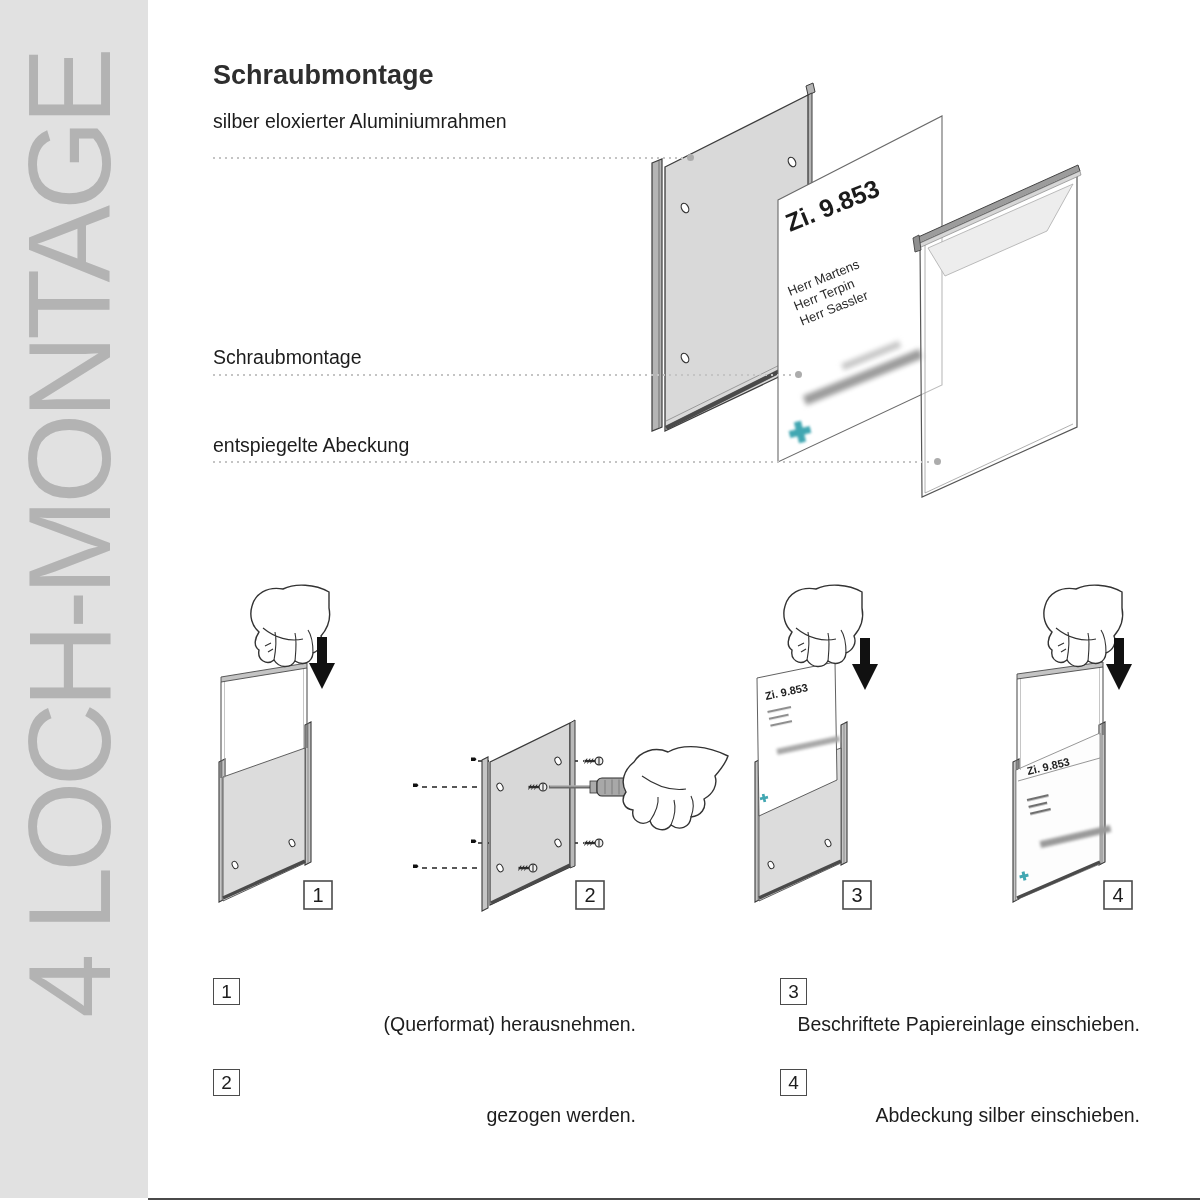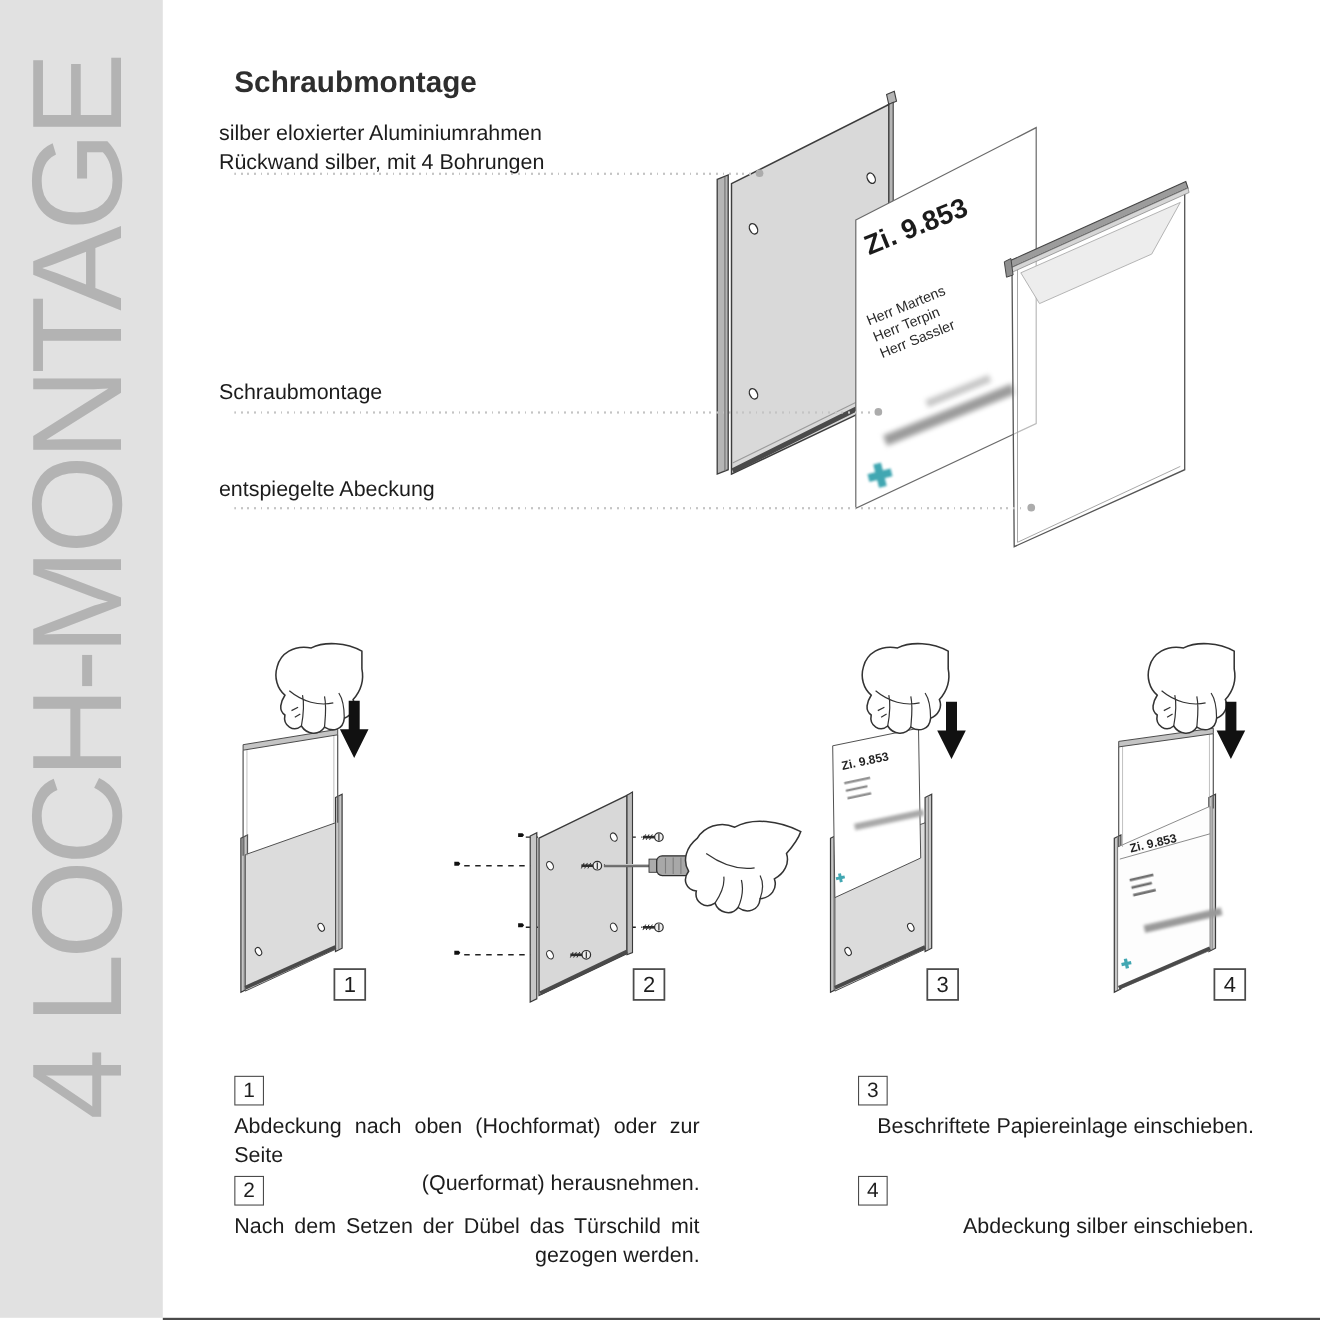--- a/index.html
+++ b/index.html
@@ -7,21 +7,21 @@
        font-family:"Liberation Sans",sans-serif;color:#1d1d1d;overflow:hidden;}
 
   
   .sidebar{position:absolute;left:0;top:0;width:148px;height:1198px;background:#e1e1e1;}
   .sidebar-vtext{position:absolute;left:12px;top:1018px;transform:rotate(-90deg);
        transform-origin:top left;white-space:nowrap;font-size:116px;line-height:1;
        letter-spacing:-5px;color:#b3b3b3;font-weight:400;}
 
   
   .page-title{position:absolute;left:213px;top:60px;font-size:27px;color:#2e2e2e;font-weight:bold;}
-  .part-label{position:absolute;left:199px;font-size:19.5px;line-height:27px;color:#1c1c1c;}
+  .part-label{position:absolute;left:213px;font-size:19.5px;line-height:27px;color:#1c1c1c;}
   .lbl-frame{top:108px;}
   .lbl-paper{top:344px;}
   .lbl-cover{top:432px;}
 
   .dotline{position:absolute;height:2px;z-index:4;
        background:repeating-linear-gradient(90deg,#c4c4c4 0 1.6px,transparent 1.6px 6px);}
   .dl1{left:213px;top:157px;width:474px;}
   .dl2{left:213px;top:374px;width:581px;}
   .dl3{left:213px;top:461px;width:719px;}
   .leaderdot{position:absolute;width:7px;height:7px;border-radius:50%;background:#acacac;z-index:5;}
@@ -56,21 +56,20 @@
 <body>
 
 <div class="sidebar">
   <div class="sidebar-vtext">4 LOCH-MONTAGE</div>
 </div>
 
 <div class="page-title">Schraubmontage</div>
 
 <div class="part-label lbl-frame">
     <div class="lline">silber eloxierter Aluminiumrahmen</div>
-    <div class="lline">Rückwand silber, mit 4 Bohrungen</div>
   </div>
 <div class="part-label lbl-paper">Schraubmontage</div>
 <div class="part-label lbl-cover">entspiegelte Abeckung</div>
 
 <div class="dotline dl1"></div>
 <div class="dotline dl2"></div>
 <div class="dotline dl3"></div>
 <div class="leaderdot ld1"></div>
 <div class="leaderdot ld2"></div>
 <div class="leaderdot ld3"></div>
@@ -275,29 +274,27 @@
     <use href="#arrowdown" transform="translate(1114,638)"></use>
     <use href="#numbox" x="1104" y="881"></use>
     <text x="1118" y="902" font-size="20" fill="#1d1d1d" text-anchor="middle">4</text>
   </g>
 </svg>
 
 <div class="numbox nb1">
     <span>1</span>
   </div>
 <div class="instr in1">
-    <div class="jline">Abdeckung nach oben (Hochformat) oder zur Seite</div>
     <div class="lline">(Querformat) herausnehmen.</div>
   </div>
 
 <div class="numbox nb2">
     <span>2</span>
   </div>
 <div class="instr in2">
-    <div class="jline">Nach dem Setzen der Dübel das Türschild mit</div>
     <div class="lline">gezogen werden.</div>
   </div>
 
 <div class="numbox nb3">
     <span>3</span>
   </div>
 <div class="instr in3">
     <div class="lline">Beschriftete Papiereinlage einschieben.</div>
   </div>
 

